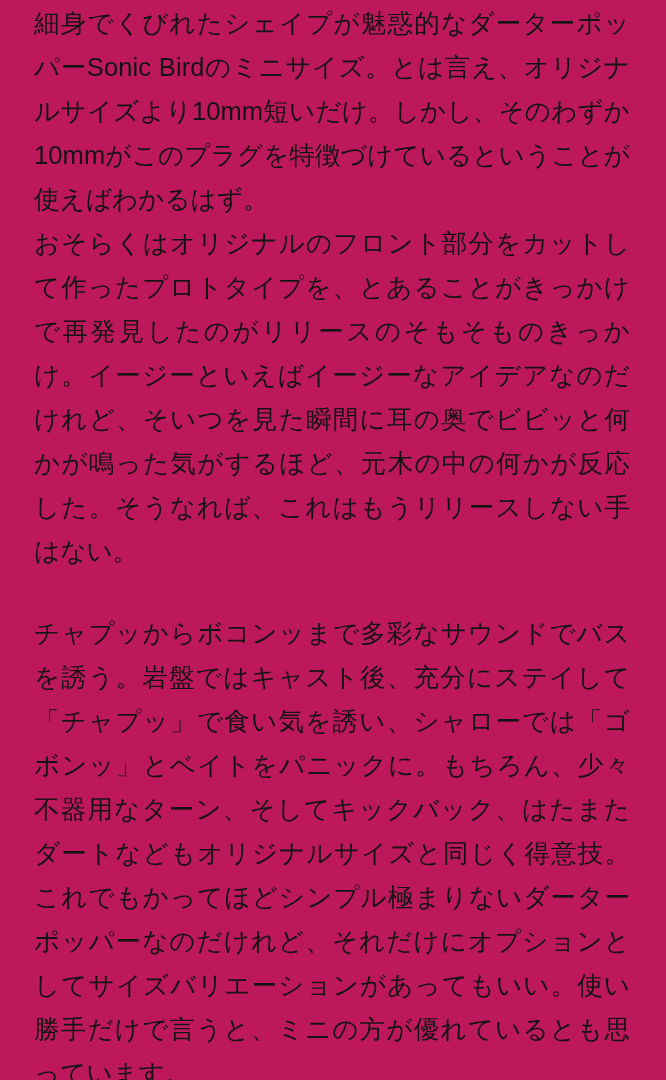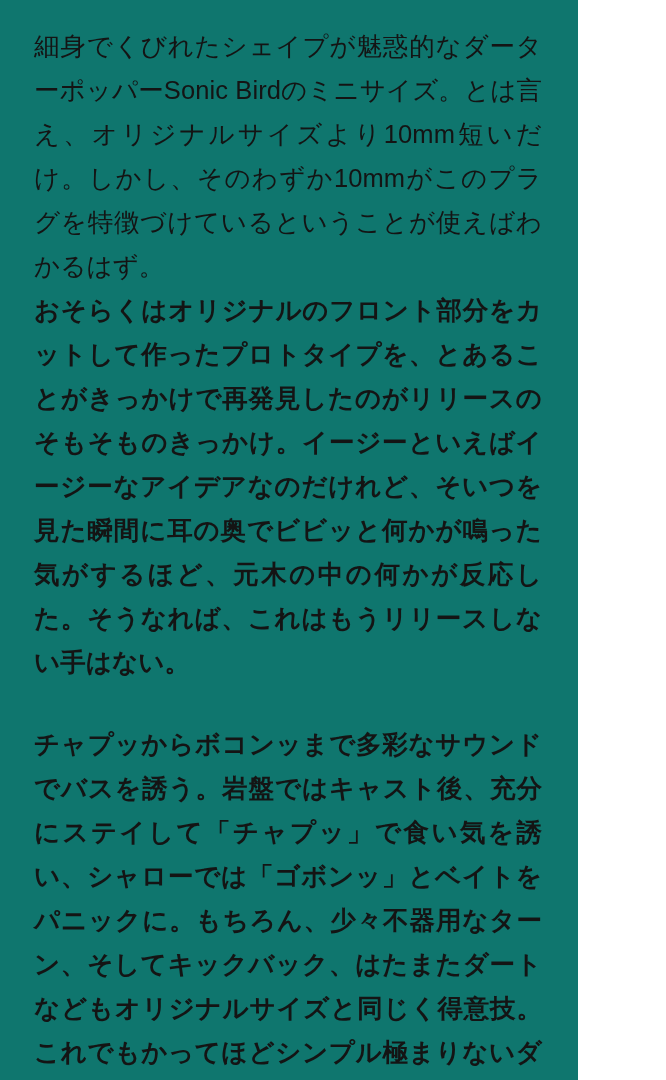--- a/index.html
+++ b/index.html
@@ -8,41 +8,40 @@
     background: #ffffff;
   }
   body {
     width: 666px;
     height: 1080px;
     font-family: "Liberation Sans", sans-serif;
     color: #141414;
     overflow: hidden;
   }
   .page {
-    width: 578px;
+    width: 666px;
     height: 1080px;
     box-sizing: border-box;
-    padding: 24px 36px 0 34px;
-    background: #0f766e;
+    padding: 1px 36px 0 34px;
+    background: #be185d;
   }
   .article {
     font-size: 25.5px;
     line-height: 44px;
     letter-spacing: 0.1px;
     text-align: justify;
     text-justify: inter-character;
     color: #141414;
     font-weight: 400;
   }
   .para {
     margin: 0;
   }
   .para + .para {
     margin-top: 0;
-    font-weight: bold;
   }
   .para.spaced {
     margin-top: 38px;
   }
 </style>
 </head>
 <body>
 
 <div class="page">
   <div class="article">

